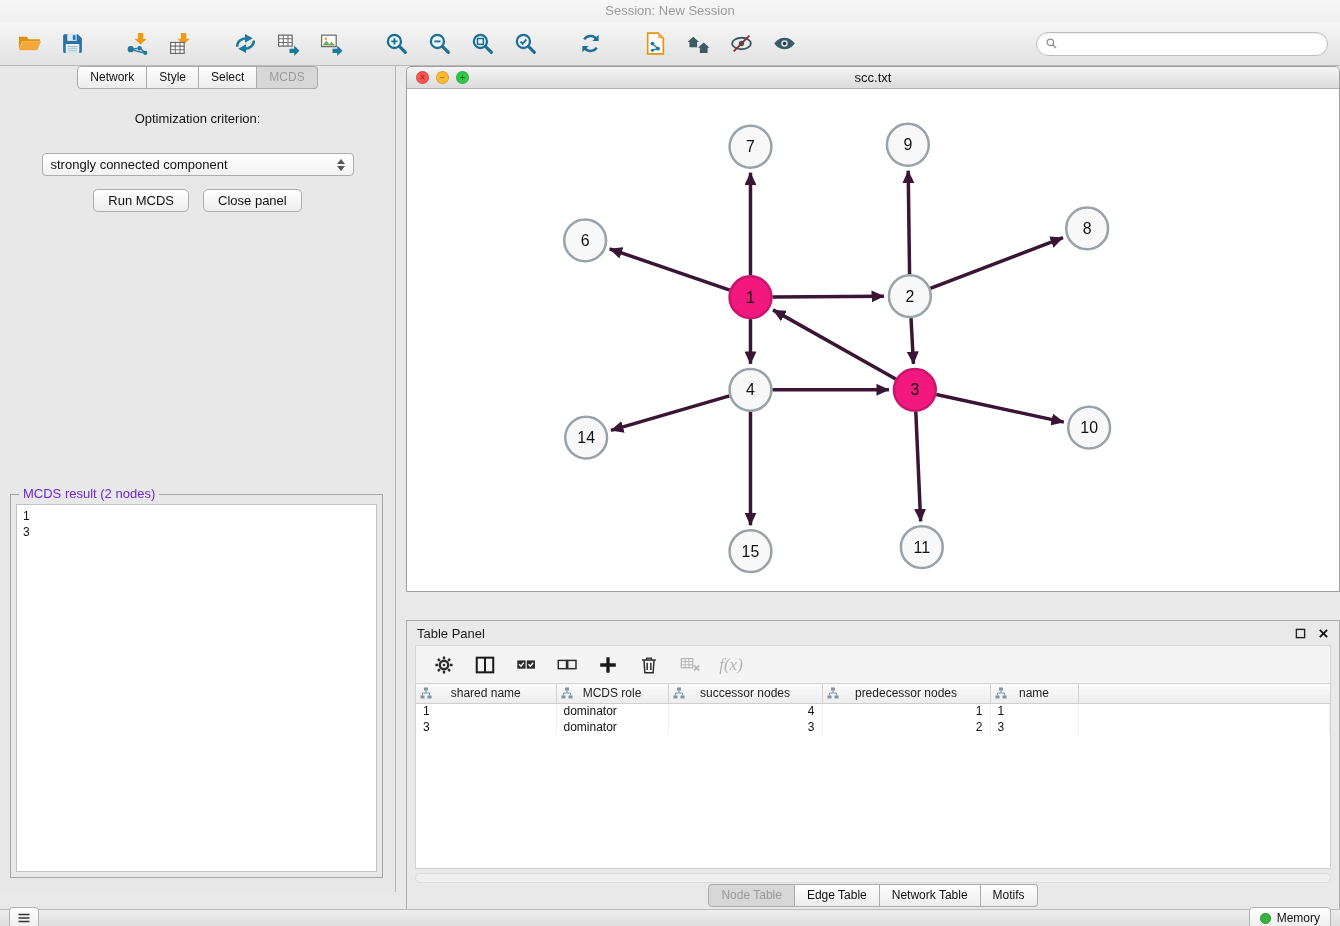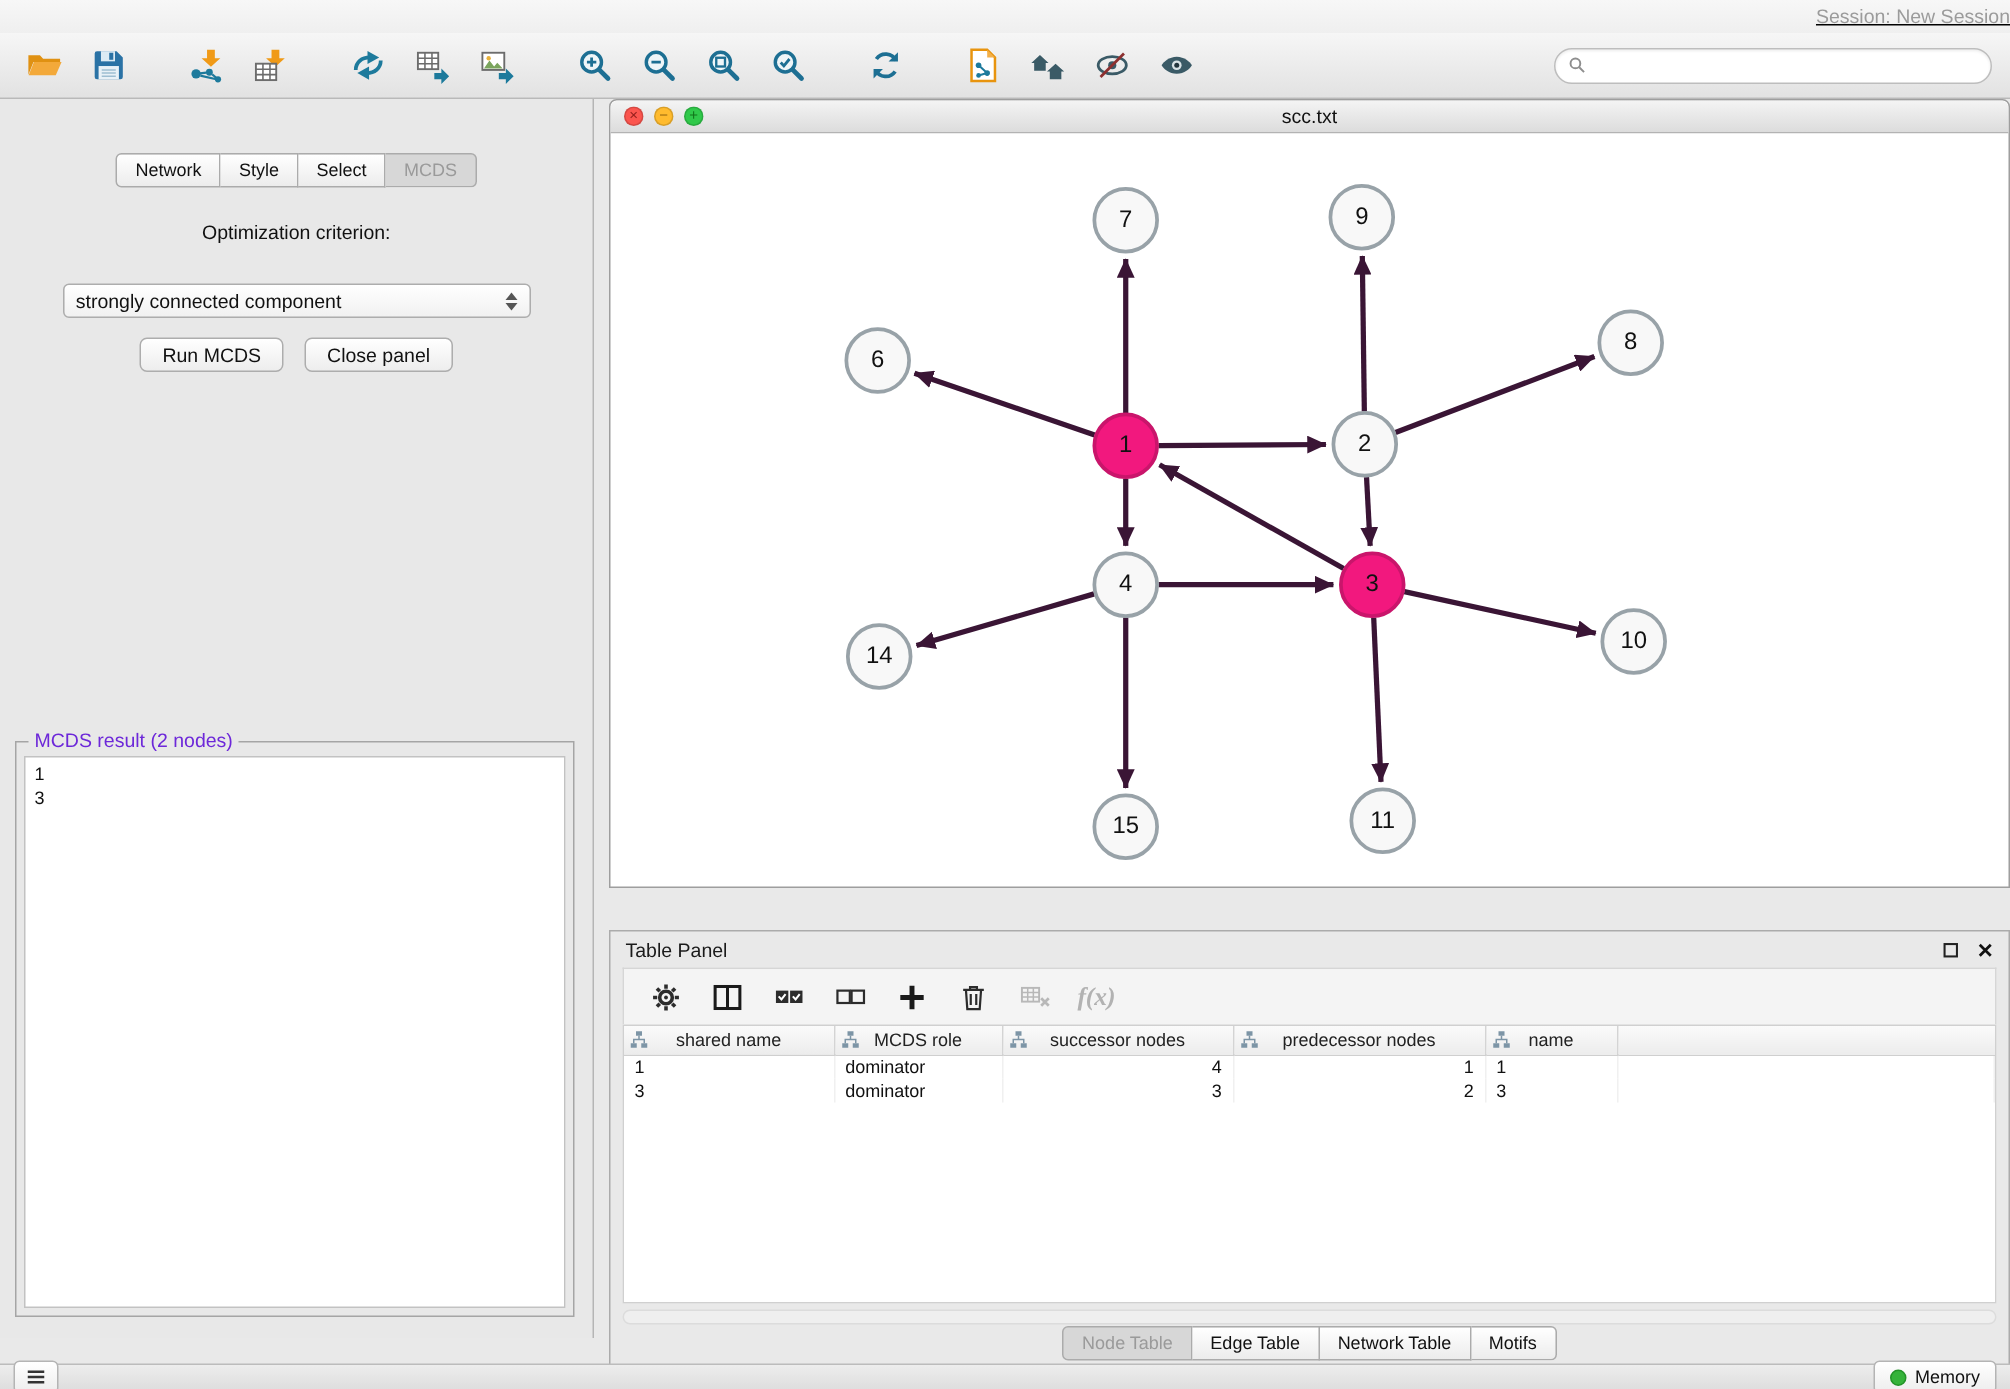--- a/index.html
+++ b/index.html
@@ -1,38 +1,38 @@
 <!DOCTYPE html>
 <html><head>
 <meta charset="utf-8">
 <style>
   *{box-sizing:border-box;margin:0;padding:0;}
   body{background:#bfbfbf;font-family:"Liberation Sans",sans-serif;}
   .app{position:relative;width:1340px;height:926px;background:#e9e9e9;overflow:hidden;}
 
   
-  .titlebar{position:absolute;left:0;top:0;width:100%;height:37px;background:linear-gradient(#f7f7f7,#eaeaea);border-bottom:1px solid #cdcdcd;text-align:right;text-decoration:underline;}
+  .titlebar{position:absolute;left:0;top:0;width:100%;height:37px;background:linear-gradient(#f7f7f7,#eaeaea);border-bottom:1px solid #cdcdcd;text-align:center;}
   .title-text{font-size:13px;line-height:22px;color:#9b9b9b;}
 
   
   .toolbar{position:absolute;left:0;top:22px;width:100%;height:44px;background:linear-gradient(#f6f6f6,#e2e2e2);border-bottom:1px solid #b9b9b9;display:flex;align-items:center;padding:0 12px;}
   .tb-icons{display:flex;align-items:center;gap:9px;}
   .tbtn{width:34px;height:32px;display:flex;align-items:center;justify-content:center;border-radius:4px;}
   .tbtn svg{width:25px;height:25px;}
   .tb-gap{width:13px;height:1px;}
   .search-field{margin-left:auto;display:flex;align-items:center;width:292px;height:24px;border:1px solid #bdbdbd;border-radius:12px;background:#fff;padding:0 8px;gap:5px;box-shadow:inset 0 1px 2px rgba(0,0,0,.08);}
   .search-field .mag{width:13px;height:13px;flex:none;}
   .search-input{border:none;outline:none;flex:1;font-size:13px;background:transparent;font-family:inherit;}
 
   
   .control-panel{position:absolute;left:0;top:66px;width:396px;height:826px;background:#e8e8e8;border-right:1px solid #b5b5b5;}
   .cp-header{height:28px;display:flex;align-items:center;padding:0 10px;font-size:13px;color:#1a1a1a;}
   .panel-header-icons{margin-left:auto;display:flex;align-items:center;gap:12px;}
   .panel-header-icons svg{width:11px;height:11px;}
-  .seg-tabs{display:flex;justify-content:center;margin-top:36px;}
+  .seg-tabs{display:flex;justify-content:center;}
   .seg-tab{font-size:12px;line-height:15px;padding:3px 12px;background:linear-gradient(#ffffff,#ececec);border:1px solid #ababab;border-left:none;color:#111;}
   .seg-tab:first-child{border-left:1px solid #ababab;border-radius:4px 0 0 4px;}
   .seg-tab:last-child{border-radius:0 4px 4px 0;}
   .seg-tab.active{background:#d7d7d7;color:#9a9a9a;}
   .cp-opt-label{margin-top:22px;text-align:center;font-size:13px;color:#111;}
   .cp-select{margin:27px auto 0;width:312px;height:23px;background:linear-gradient(#fff,#f1f1f1);border:1px solid #adadad;border-radius:4px;display:flex;align-items:center;padding:0 8px;font-size:13px;color:#111;}
   .cp-select .arrows{margin-left:auto;display:flex;flex-direction:column;gap:2px;}
   .arrow-up{width:0;height:0;border-left:4px solid transparent;border-right:4px solid transparent;border-bottom:5px solid #555;}
   .arrow-down{width:0;height:0;border-left:4px solid transparent;border-right:4px solid transparent;border-top:5px solid #555;}
   .cp-buttons{margin-top:13px;display:flex;justify-content:center;gap:14px;}
@@ -55,21 +55,21 @@
   .light.red{background:#fb554e;color:rgba(90,0,0,.65);}
   .light.yellow{background:#ffbb2e;color:rgba(95,60,0,.65);}
   .light.green{background:#30c94a;color:rgba(0,70,0,.65);}
   .nw-canvas{position:absolute;left:0;top:22px;right:0;bottom:0;}
   #graph-svg{width:100%;height:100%;display:block;}
 
   
   .table-panel{position:absolute;left:406px;top:620px;width:934px;height:292px;background:#e9e9e9;border:1px solid #ababab;}
   .tp-header{height:24px;display:flex;align-items:center;padding:0 10px;font-size:13px;color:#1a1a1a;}
   .tp-toolbar{position:absolute;left:8px;right:8px;top:24px;height:38px;display:flex;align-items:center;gap:13px;padding:0 14px;background:#f4f4f4;border:1px solid #d6d6d6;border-bottom:none;}
-  .tp-toolbar .tbtn{width:28px;height:28px;font-weight:bold;}
+  .tp-toolbar .tbtn{width:28px;height:28px;}
   .tp-toolbar .tbtn svg{width:22px;height:22px;}
   .fx-glyph{font-family:"Liberation Serif",serif;font-style:italic;font-size:17px;color:#b2b2b2;}
   .tp-table-wrap{position:absolute;left:8px;right:8px;top:62px;height:186px;background:#fff;border:1px solid #d0d0d0;overflow:hidden;}
   table{border-collapse:collapse;width:100%;font-size:12px;table-layout:fixed;}
   th{background:linear-gradient(#fbfbfb,#ececec);border-right:1px solid #d4d4d4;border-bottom:1px solid #cfcfcf;font-weight:normal;height:19px;position:relative;}
   th.filler{border-right:none;}
   .hicon{position:absolute;left:4px;top:3px;width:12px;height:12px;}
   .hlabel{display:block;text-align:center;font-size:12px;color:#222;padding:0 16px;white-space:nowrap;overflow:hidden;}
   td{height:16px;padding:0 7px;border-right:1px solid #f0f0f0;color:#111;white-space:nowrap;}
   .tp-hscroll{position:absolute;left:8px;right:8px;top:252px;height:10px;background:#efefef;border:1px solid #dcdcdc;border-radius:5px;}

